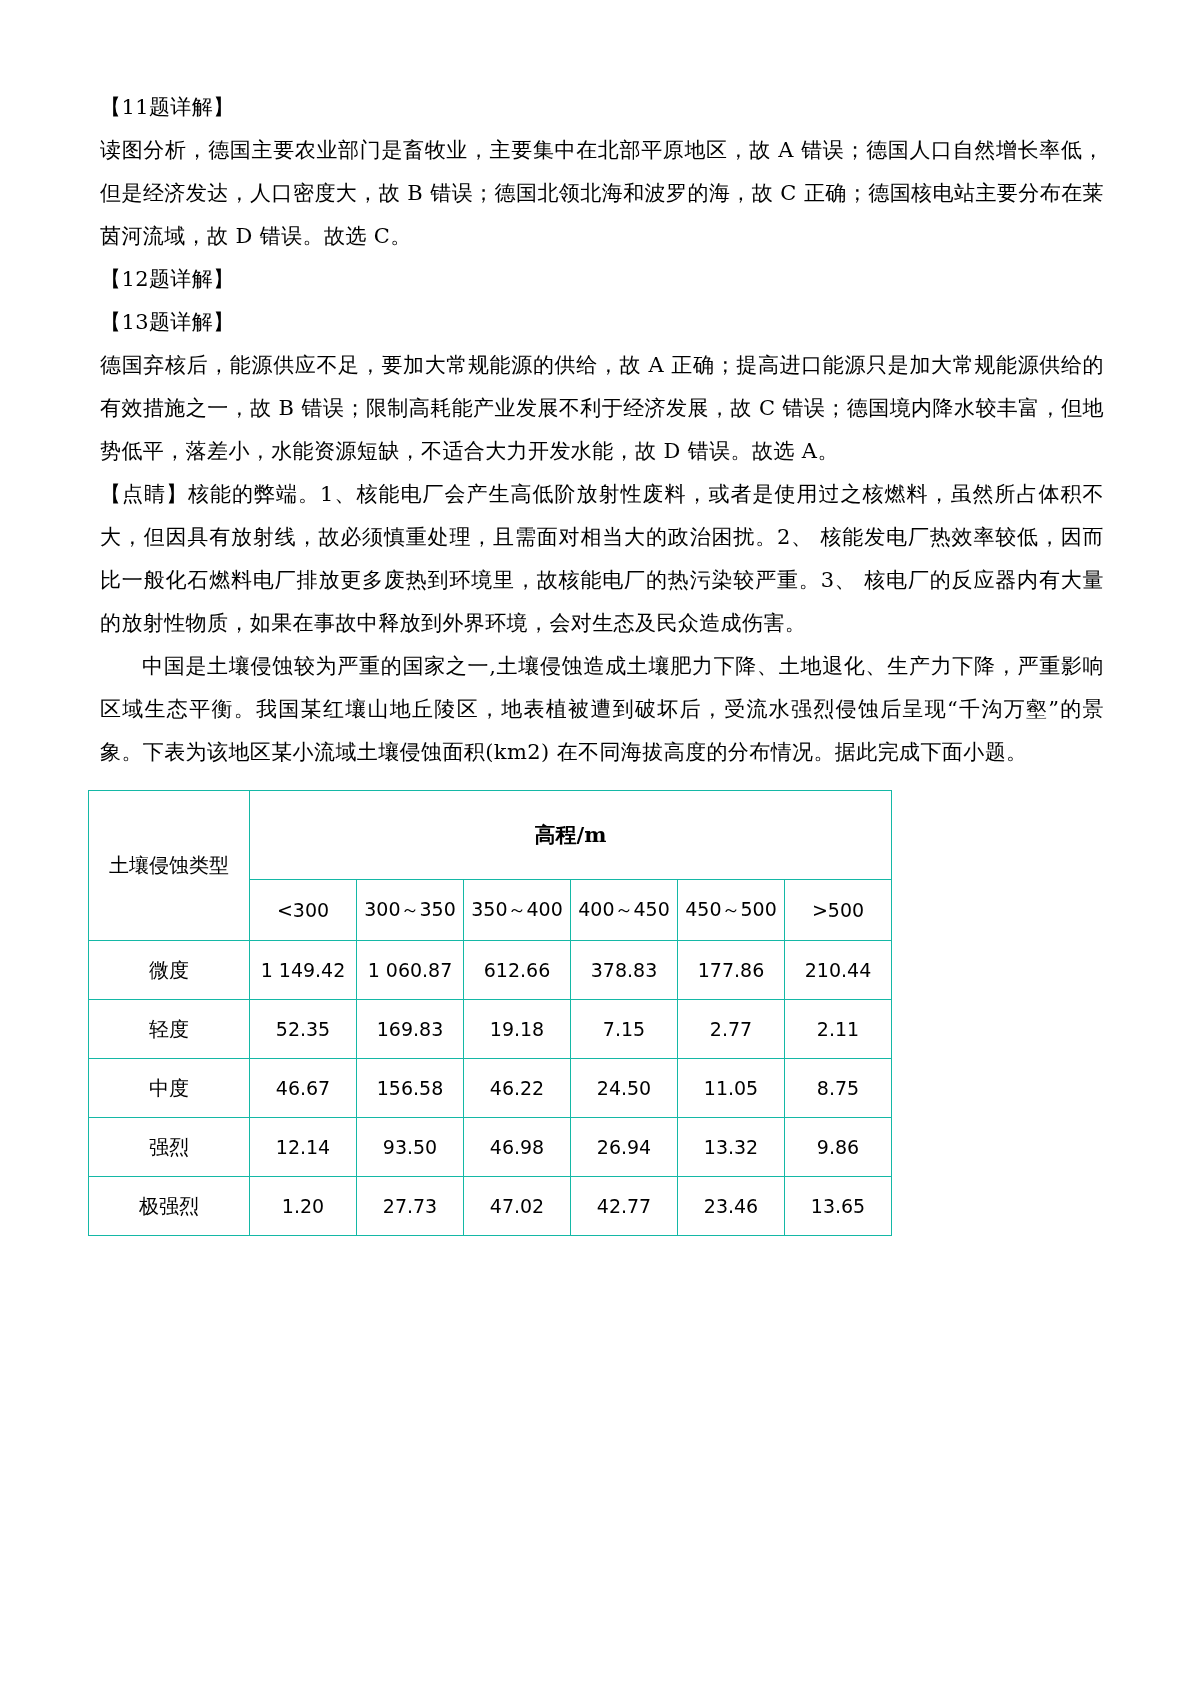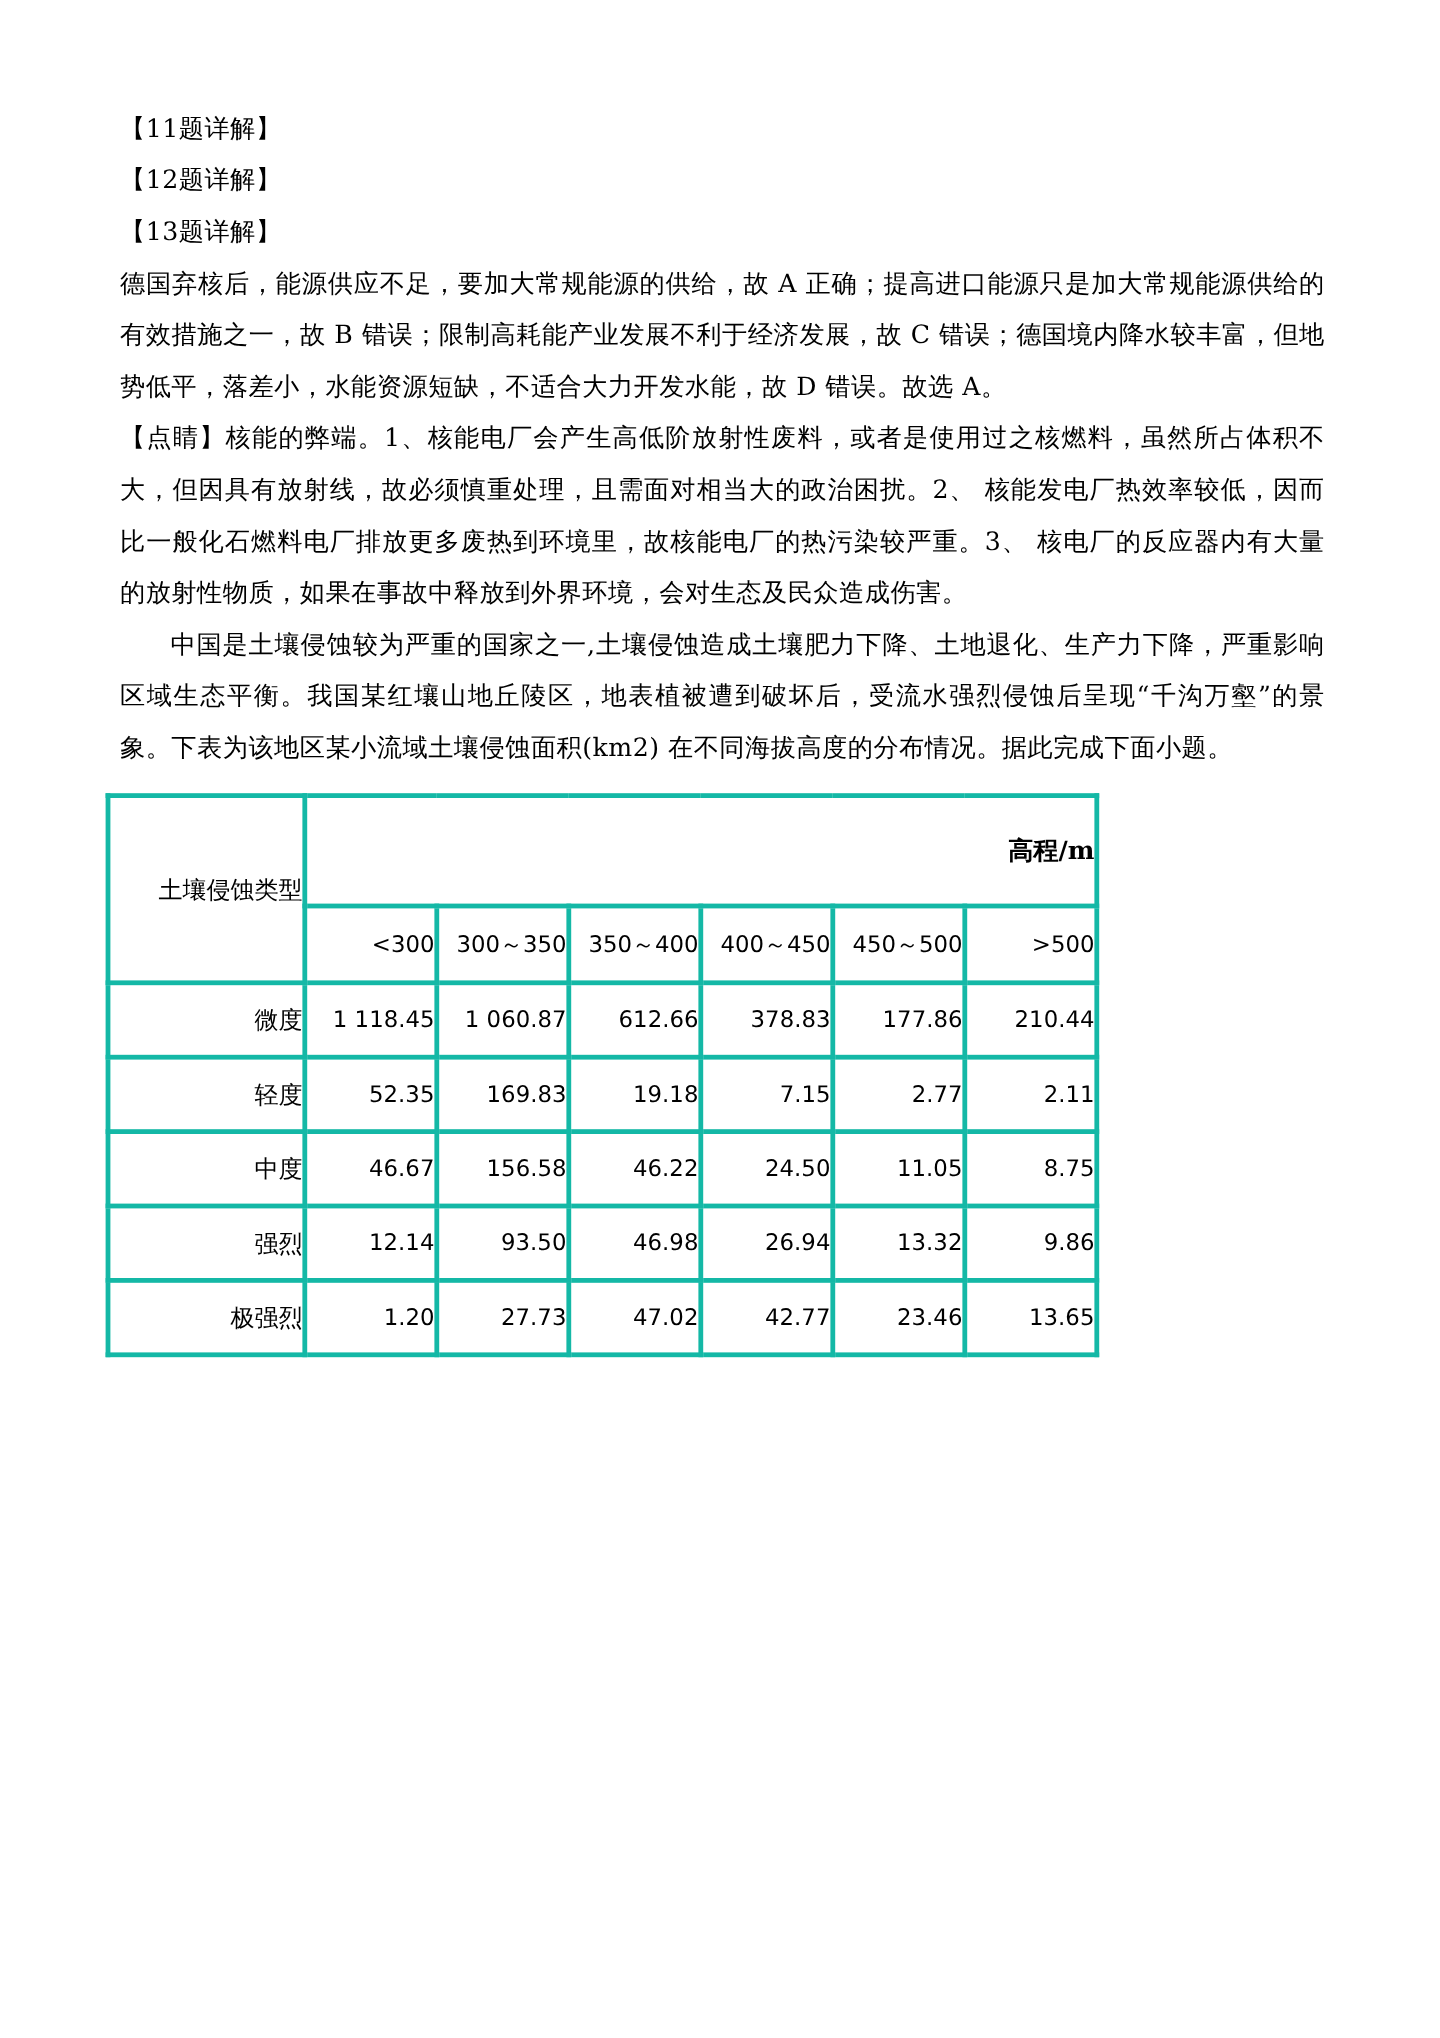--- a/index.html
+++ b/index.html
@@ -32,22 +32,22 @@
     text-indent: 2em;
   }
   table.soil-table {
     border-collapse: collapse;
     margin-top: 16px;
     margin-left: -12px;
     table-layout: fixed;
   }
   table.soil-table th,
   table.soil-table td {
-    border: 4px solid #14b8a6;
-    text-align: right;
+    border: 1px solid #14b8a6;
+    text-align: center;
     vertical-align: middle;
     padding: 0;
   }
   .corner-cell {
     width: 160px;
     font-size: 20px;
     font-weight: 400;
   }
   .top-header-cell {
     height: 88px;
@@ -70,20 +70,21 @@
     font-size: 20px;
     font-family: Liberation Mono, monospace;
   }
 </style>
 </head>
 <body>
 
 <div class="doc">
 
   <h3 class="heading">【11题详解】</h3>
+  <p class="para">读图分析，德国主要农业部门是畜牧业，主要集中在北部平原地区，故 A 错误；德国人口自然增长率低，但是经济发达，人口密度大，故 B 错误；德国北领北海和波罗的海，故 C 正确；德国核电站主要分布在莱茵河流域，故 D 错误。故选 C。</p>
 
   <h3 class="heading">【12题详解】</h3>
 
   <h3 class="heading">【13题详解】</h3>
   <p class="para">德国弃核后，能源供应不足，要加大常规能源的供给，故 A 正确；提高进口能源只是加大常规能源供给的有效措施之一，故 B 错误；限制高耗能产业发展不利于经济发展，故 C 错误；德国境内降水较丰富，但地势低平，落差小，水能资源短缺，不适合大力开发水能，故 D 错误。故选 A。</p>
 
   <p class="para">【点睛】核能的弊端。1、核能电厂会产生高低阶放射性废料，或者是使用过之核燃料，虽然所占体积不大，但因具有放射线，故必须慎重处理，且需面对相当大的政治困扰。2、 核能发电厂热效率较低，因而比一般化石燃料电厂排放更多废热到环境里，故核能电厂的热污染较严重。3、 核电厂的反应器内有大量的放射性物质，如果在事故中释放到外界环境，会对生态及民众造成伤害。</p>
 
   <p class="para indent">中国是土壤侵蚀较为严重的国家之一,土壤侵蚀造成土壤肥力下降、土地退化、生产力下降，严重影响区域生态平衡。我国某红壤山地丘陵区，地表植被遭到破坏后，受流水强烈侵蚀后呈现“千沟万壑”的景象。下表为该地区某小流域土壤侵蚀面积(km2)  在不同海拔高度的分布情况。据此完成下面小题。</p>
 
@@ -98,21 +99,21 @@
         <th class="col-header-cell">300～350</th>
         <th class="col-header-cell">350～400</th>
         <th class="col-header-cell">400～450</th>
         <th class="col-header-cell">450～500</th>
         <th class="col-header-cell">&gt;500</th>
       </tr>
     </thead>
     <tbody>
         <tr>
           <td class="row-label">微度</td>
-          <td>1 118.45</td>
+          <td>1 149.42</td>
           <td>1 060.87</td>
           <td>612.66</td>
           <td>378.83</td>
           <td>177.86</td>
           <td>210.44</td>
         </tr>
         <tr>
           <td class="row-label">轻度</td>
           <td>52.35</td>
           <td>169.83</td>

